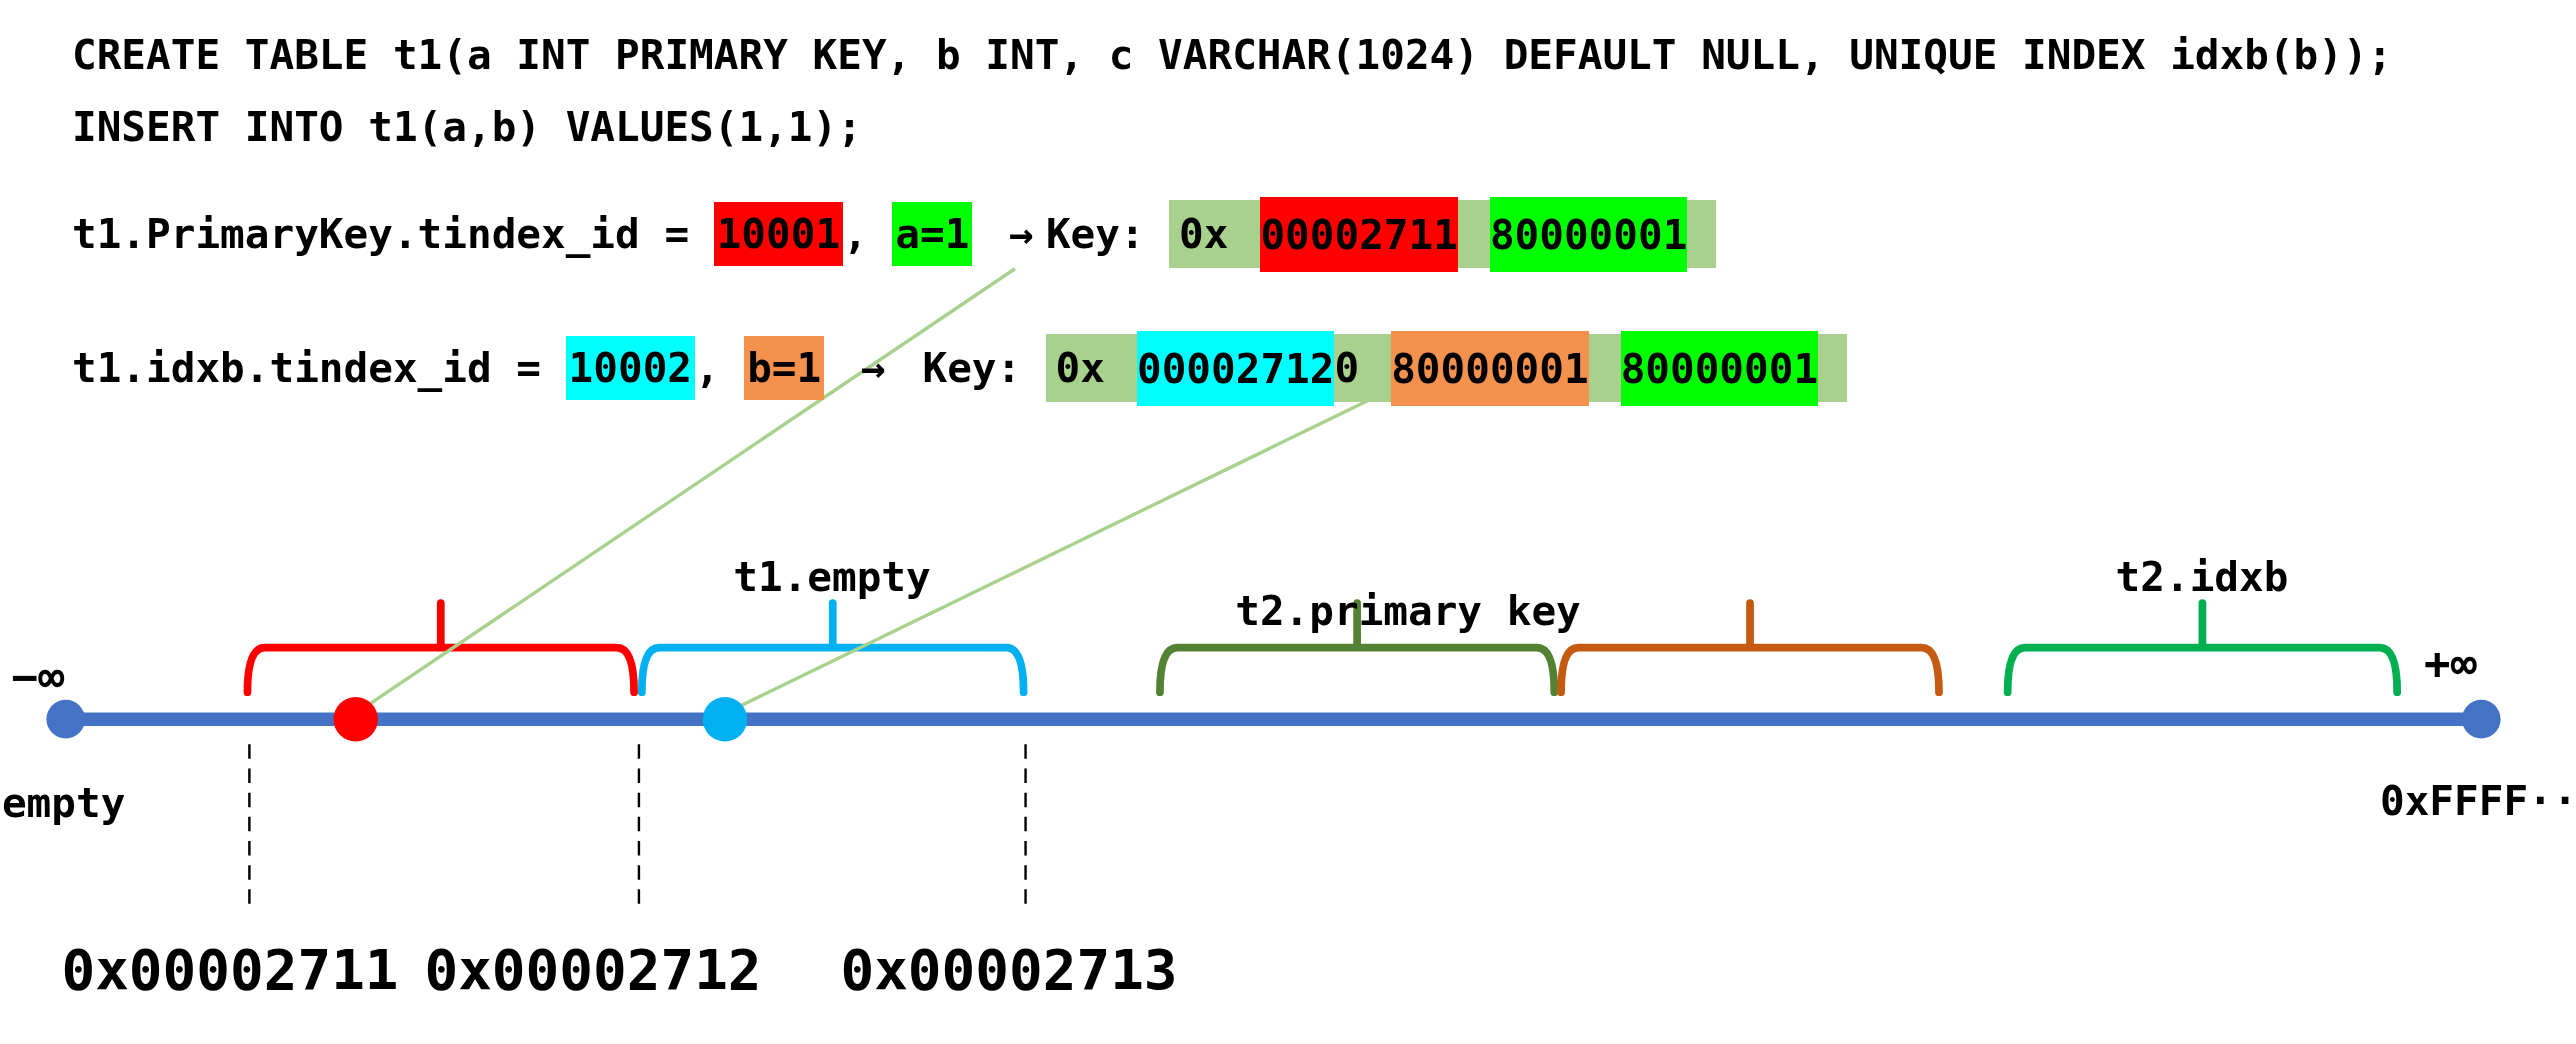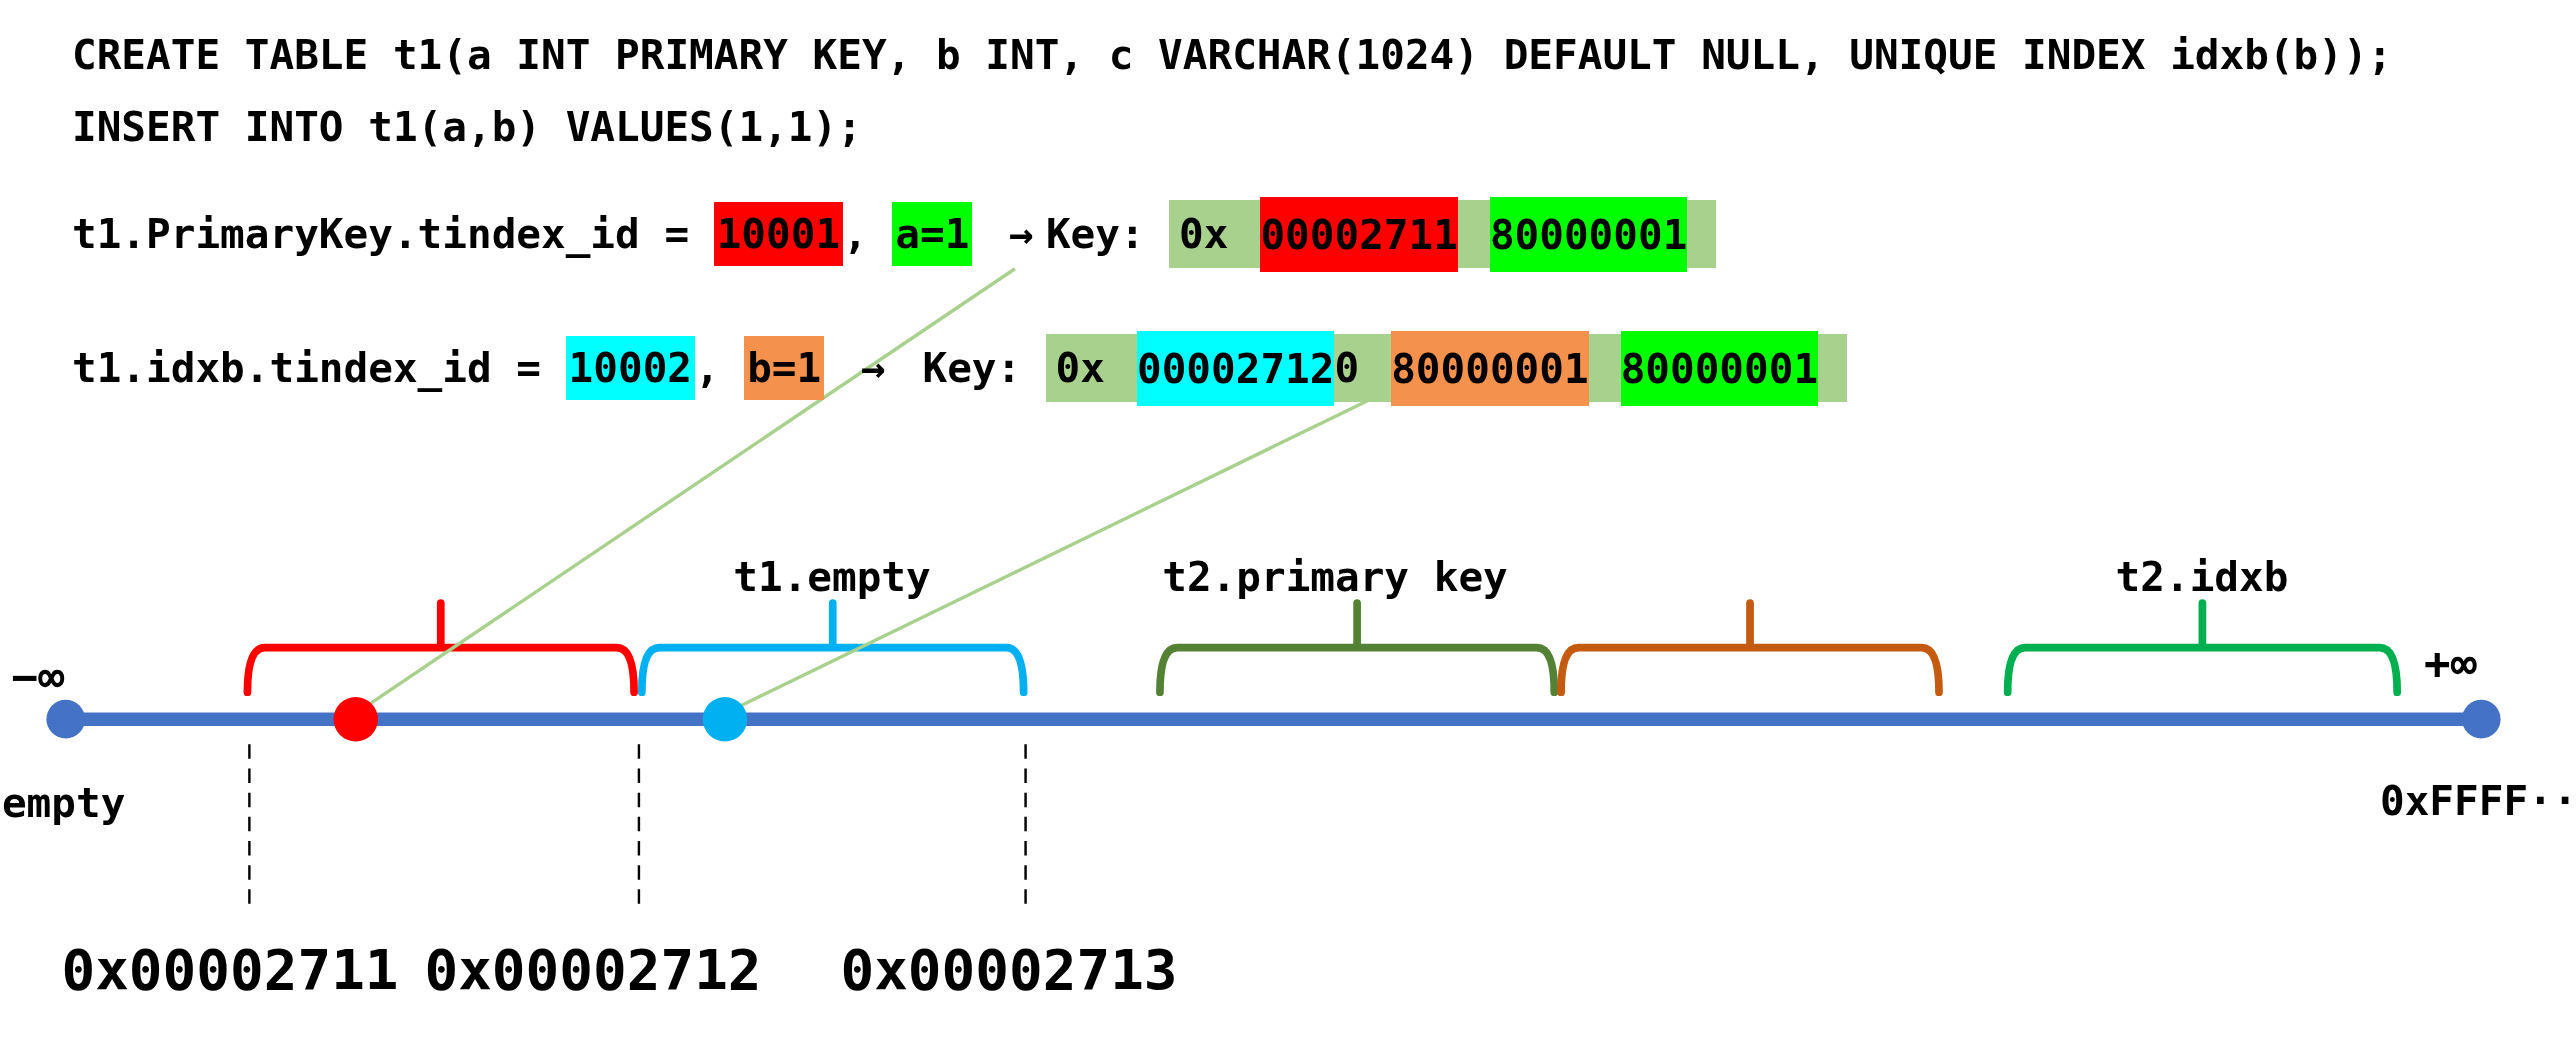--- a/index.html
+++ b/index.html
@@ -62,16 +62,16 @@
   <div class="txt key-row-2"><span>t1.idxb.tindex_id = </span><span class="hl" style="background: rgb(0, 255, 255);">10002</span><span>, </span><span class="hl" style="background: rgb(244, 145, 77);">b=1</span><span> </span><span class="arrow">→</span><span> </span><span>Key: </span><span class="keybox" style="background: rgb(169, 209, 142);"><span>0x</span><span class="kseg" style="background: rgb(0, 255, 255);">00002712</span><span>0</span><span class="kseg" style="background: rgb(244, 145, 77);">80000001</span><span class="kseg" style="background: rgb(0, 255, 0);">80000001</span></span></div>
 
   <div class="txt inf" id="neg-inf">−∞</div>
   <div class="txt inf" id="pos-inf">+∞</div>
   <div class="txt" id="empty-label">empty</div>
   <div class="txt" id="max-label">0xFFFF···</div>
 <div class="mark-label" style="left: 230px;">0x00002711</div>
     <div class="mark-label" style="left: 593px;">0x00002712</div>
     <div class="mark-label" style="left: 1009px;">0x00002713</div>
     <div class="brace-label" style="left: 832px;">t1.empty</div>
-    <div class="brace-label" style="left: 1335px;">t2.primary key</div>
+    <div class="brace-label" style="left: 1408px; margin-top: 34px;">t2.primary key</div>
     <div class="brace-label" style="left: 2202px;">t2.idxb</div>
   </div>
 
 
 </body></html>

